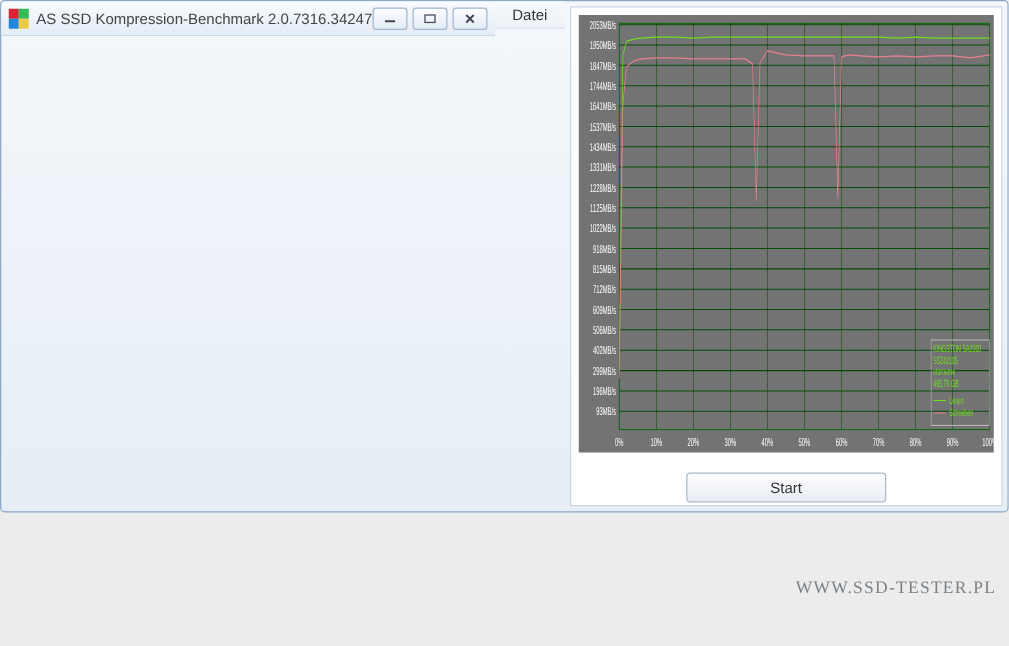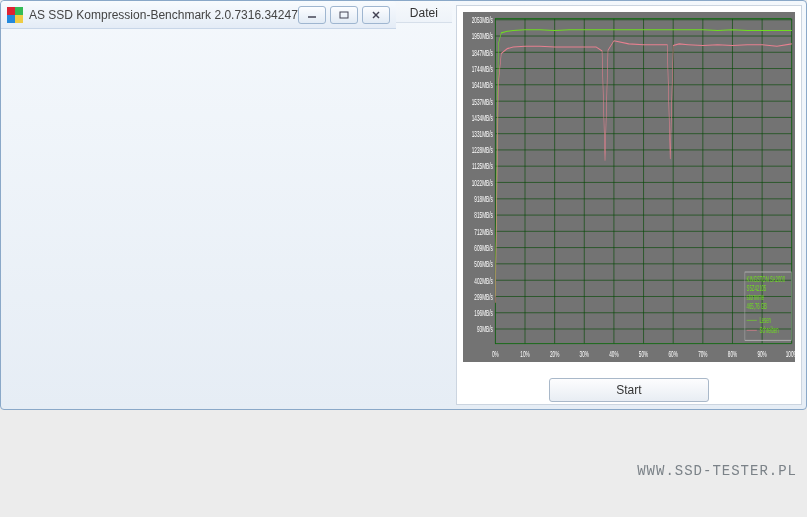--- a/index.html
+++ b/index.html
@@ -12,21 +12,21 @@
 .winbtns{display:flex;gap:4px}
 .winbtn{width:28px;height:18px;border:1px solid #9fb6d0;border-radius:3px;background:linear-gradient(#fcfdff,#e2ebf5);display:flex;align-items:center;justify-content:center;font-size:10px;color:#556}
 .menubar{height:22px;padding:2px 8px;background:linear-gradient(#f6f9fc,#eef3f9);border-bottom:1px solid #d6dfea}
 .menubar span{font-size:12px;color:#333;padding:2px 6px}
 .content{flex:1;background:#fff;margin:4px;border:1px solid #ccd5e0;display:flex;flex-direction:column;padding:6px}
 .chart{flex:1;position:relative;background:#737373}
 .chart svg{width:100%;height:100%;display:block}
 .buttons{height:36px;display:flex;align-items:center;justify-content:center;gap:8px;padding-top:20px}
 .btn{width:160px;height:24px;border:1px solid #a9b8c9;border-radius:3px;background:linear-gradient(#fdfdfe,#e8edf3);font-size:12px;color:#333;display:flex;align-items:center;justify-content:center}
 .btn.disabled{color:#9aa4ae}
-.watermark{position:absolute;right:10px;bottom:38px;color:#7b8288;font-size:14px;letter-spacing:1px;font-family:Liberation Mono, monospace;text-transform:uppercase}
+.watermark{position:absolute;right:10px;bottom:38px;color:#7b8288;font-size:14px;letter-spacing:1px;font-family:Liberation Serif, serif;text-transform:uppercase}
 </style>
 </head>
 <body>
 
 <div class="window">
   <div class="titlebar">
     <div class="icon">
       <span style="background:#d23"></span>
         <span style="background:#3b5"></span>
       <span style="background:#28d"></span>

